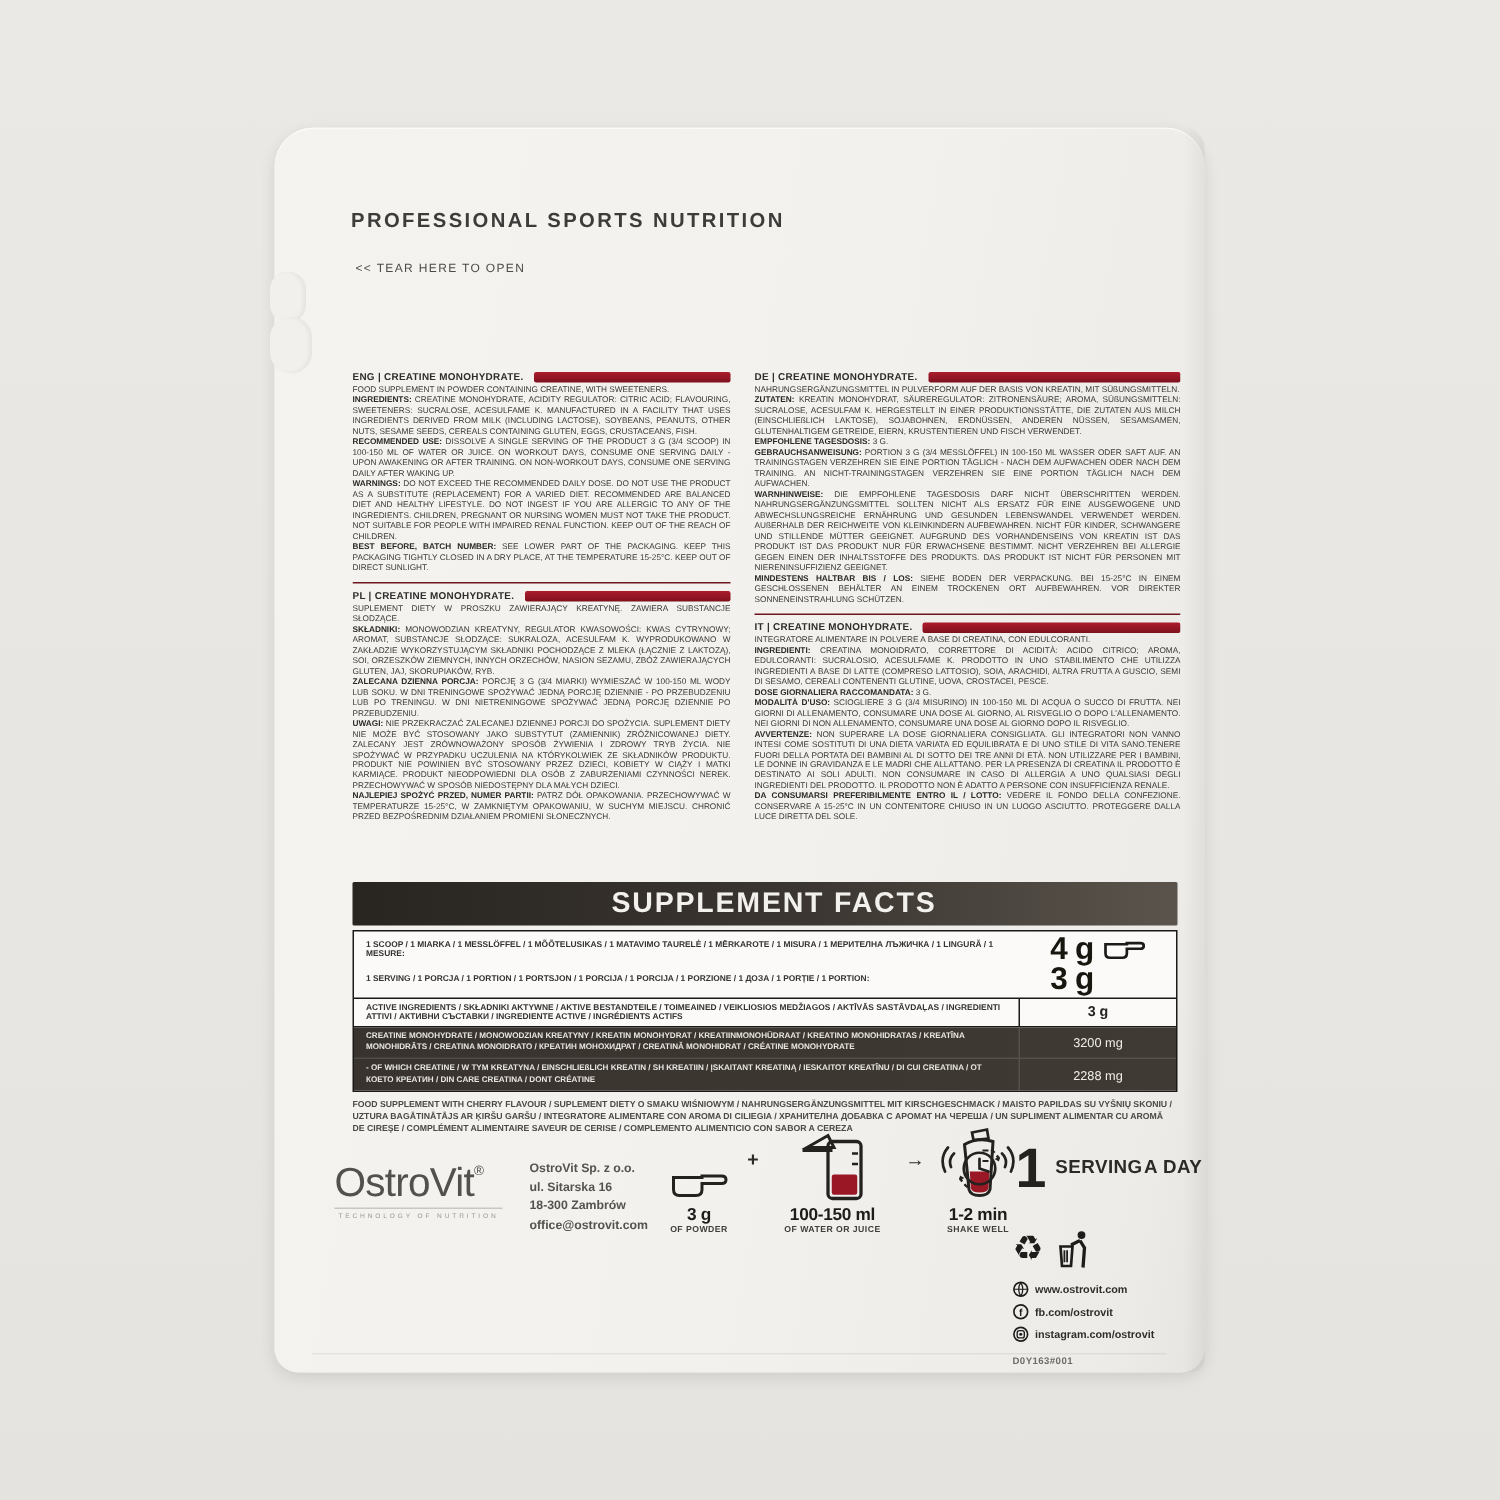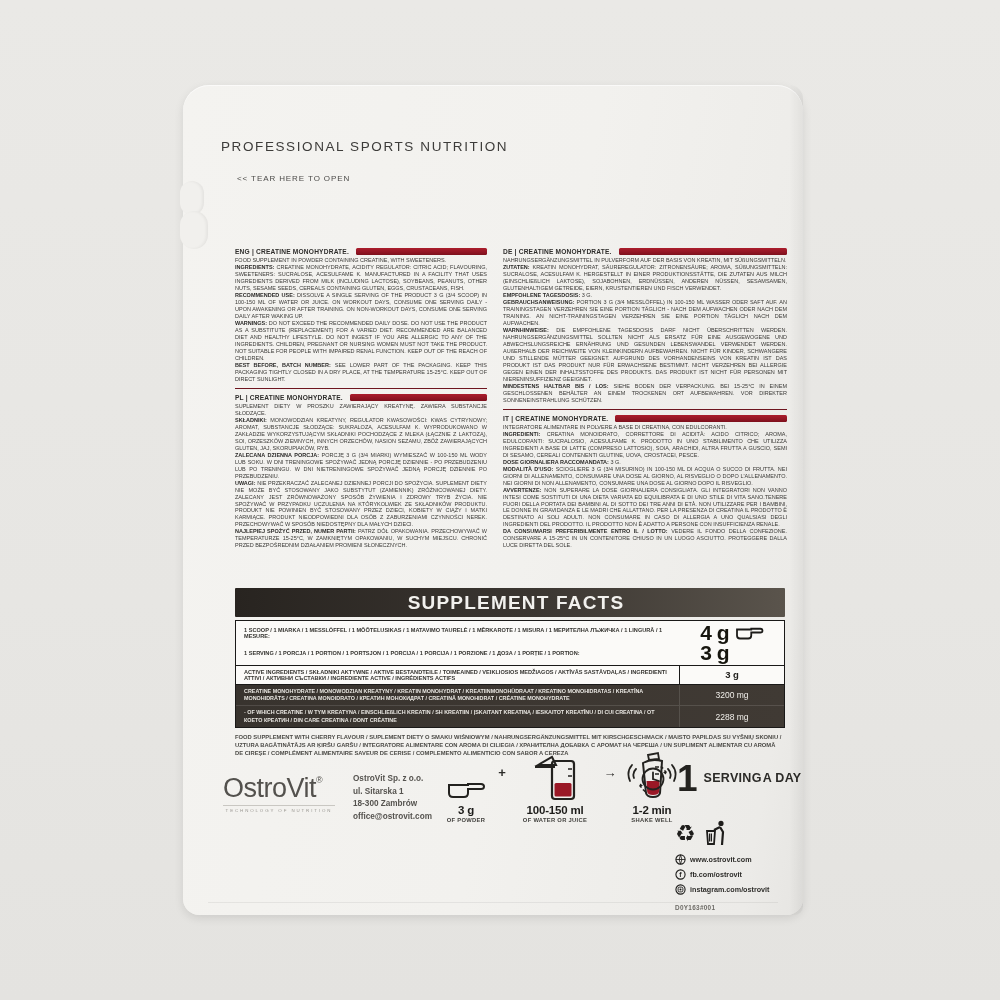--- a/index.html
+++ b/index.html
@@ -17,21 +17,21 @@
     box-shadow:0 3px 10px rgba(0,0,0,0.10), inset 0 1px 0 rgba(255,255,255,0.6);
   }
   .pouch:after{content:"";position:absolute;right:0;top:0;width:14px;height:100%;
     border-radius:0 26px 16px 0;background:linear-gradient(90deg,rgba(0,0,0,0) 0%,rgba(0,0,0,0.05) 100%);}
   .pouch:before{content:"";position:absolute;left:4%;bottom:12px;width:92%;height:1px;background:rgba(0,0,0,0.06);}
   .notch{position:absolute;left:-3px;top:96px;width:24px;height:34px;background:#f1f0ed;
     border-radius:12px;box-shadow:inset -2px 0 3px rgba(0,0,0,0.05);}
   .notch2{position:absolute;left:-3px;top:126px;width:28px;height:38px;background:#f1f0ed;
     border-radius:14px;box-shadow:inset -2px 0 3px rgba(0,0,0,0.05);}
 
-  .brand-line{position:absolute;left:38px;top:54px;font-size:13.5px;font-weight:400;
+  .brand-line{position:absolute;left:51px;top:54px;font-size:13.5px;font-weight:700;
     letter-spacing:1.6px;color:#3d3c3a;}
   .tear-line{position:absolute;left:54px;top:89px;font-size:8px;font-weight:400;
     letter-spacing:0.9px;color:#4c4b49;}
 
   .cols{position:absolute;left:52px;top:163px;width:552px;height:338px;display:flex;gap:16px;overflow:hidden;}
   .col-l{width:252px;}
   .col-r{width:284px;}
   .lang-title{display:flex;align-items:center;margin:0 0 2px 0;}
   .lang-title b{font-size:6.6px;letter-spacing:0.2px;color:#2e2d2b;white-space:nowrap;}
   .redbar{flex:1;height:7px;margin-left:7px;border-radius:1.5px;
@@ -200,21 +200,21 @@
       <div class="footnote">FOOD SUPPLEMENT WITH CHERRY FLAVOUR / SUPLEMENT DIETY O SMAKU WIŚNIOWYM / NAHRUNGSERGÄNZUNGSMITTEL MIT KIRSCHGESCHMACK / MAISTO PAPILDAS SU VYŠNIŲ SKONIU / UZTURA BAGĀTINĀTĀJS AR ĶIRŠU GARŠU / INTEGRATORE ALIMENTARE CON AROMA DI CILIEGIA / ХРАНИТЕЛНА ДОБАВКА С АРОМАТ НА ЧЕРЕША / UN SUPLIMENT ALIMENTAR CU AROMĂ DE CIREŞE / COMPLÉMENT ALIMENTAIRE SAVEUR DE CERISE / COMPLEMENTO ALIMENTICIO CON SABOR A CEREZA</div>
     </div>
 
     <div class="logo-block">
       <div class="logo-text"><span>OstroVit</span><span class="logo-reg">®</span></div>
       <div class="logo-tagline">TECHNOLOGY OF NUTRITION</div>
     </div>
 
     <div class="addr">
       <div>OstroVit Sp. z o.o.</div>
-      <div>ul. Sitarska 1</div>
+      <div>ul. Sitarska 16</div>
       <div>18-300 Zambrów</div>
       <div>office@ostrovit.com</div>
     </div>
 
     <div class="steps">
       <div class="icon-cell">
         <svg width="42" height="24" viewBox="0 0 42 24">
             <path d="M4 8 L4 16 Q4 20 8 20 L19 20 Q23 20 23 16 L23 12 L36 12 Q39 12 39 9.5 Q39 7 36 7 L23 7 L23 8 Z" fill="none" stroke="#23221f" stroke-width="2"></path>
           </svg>
       </div>

